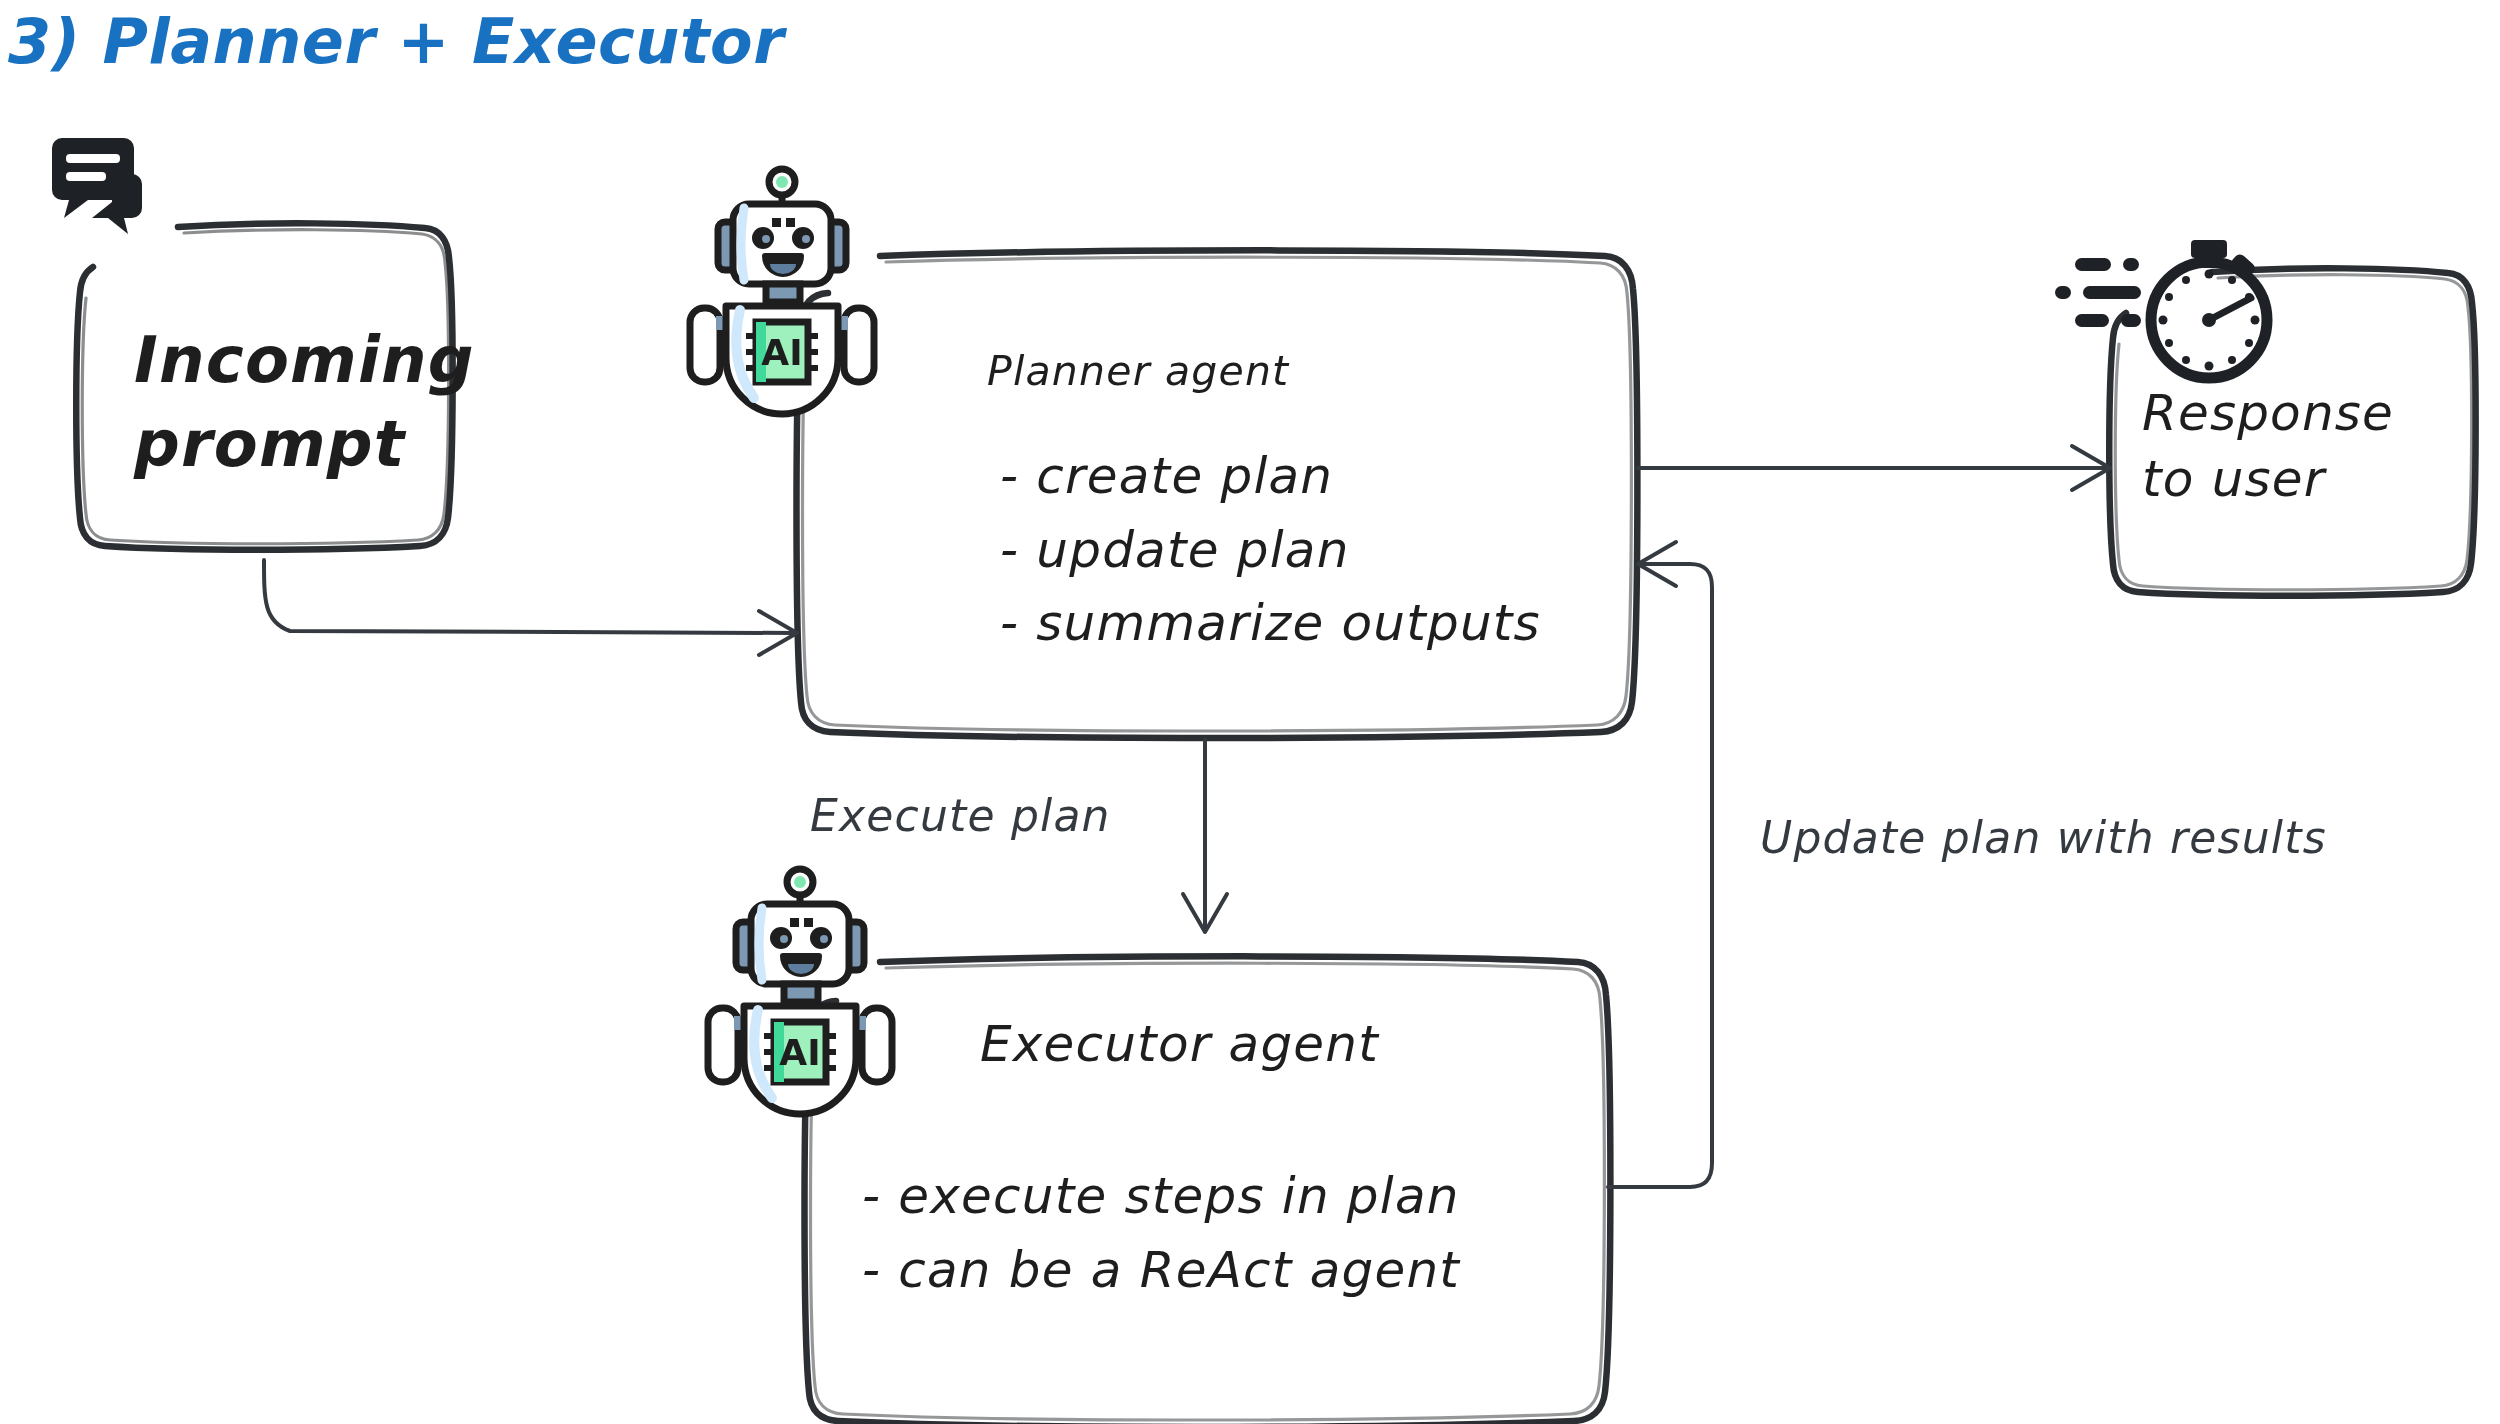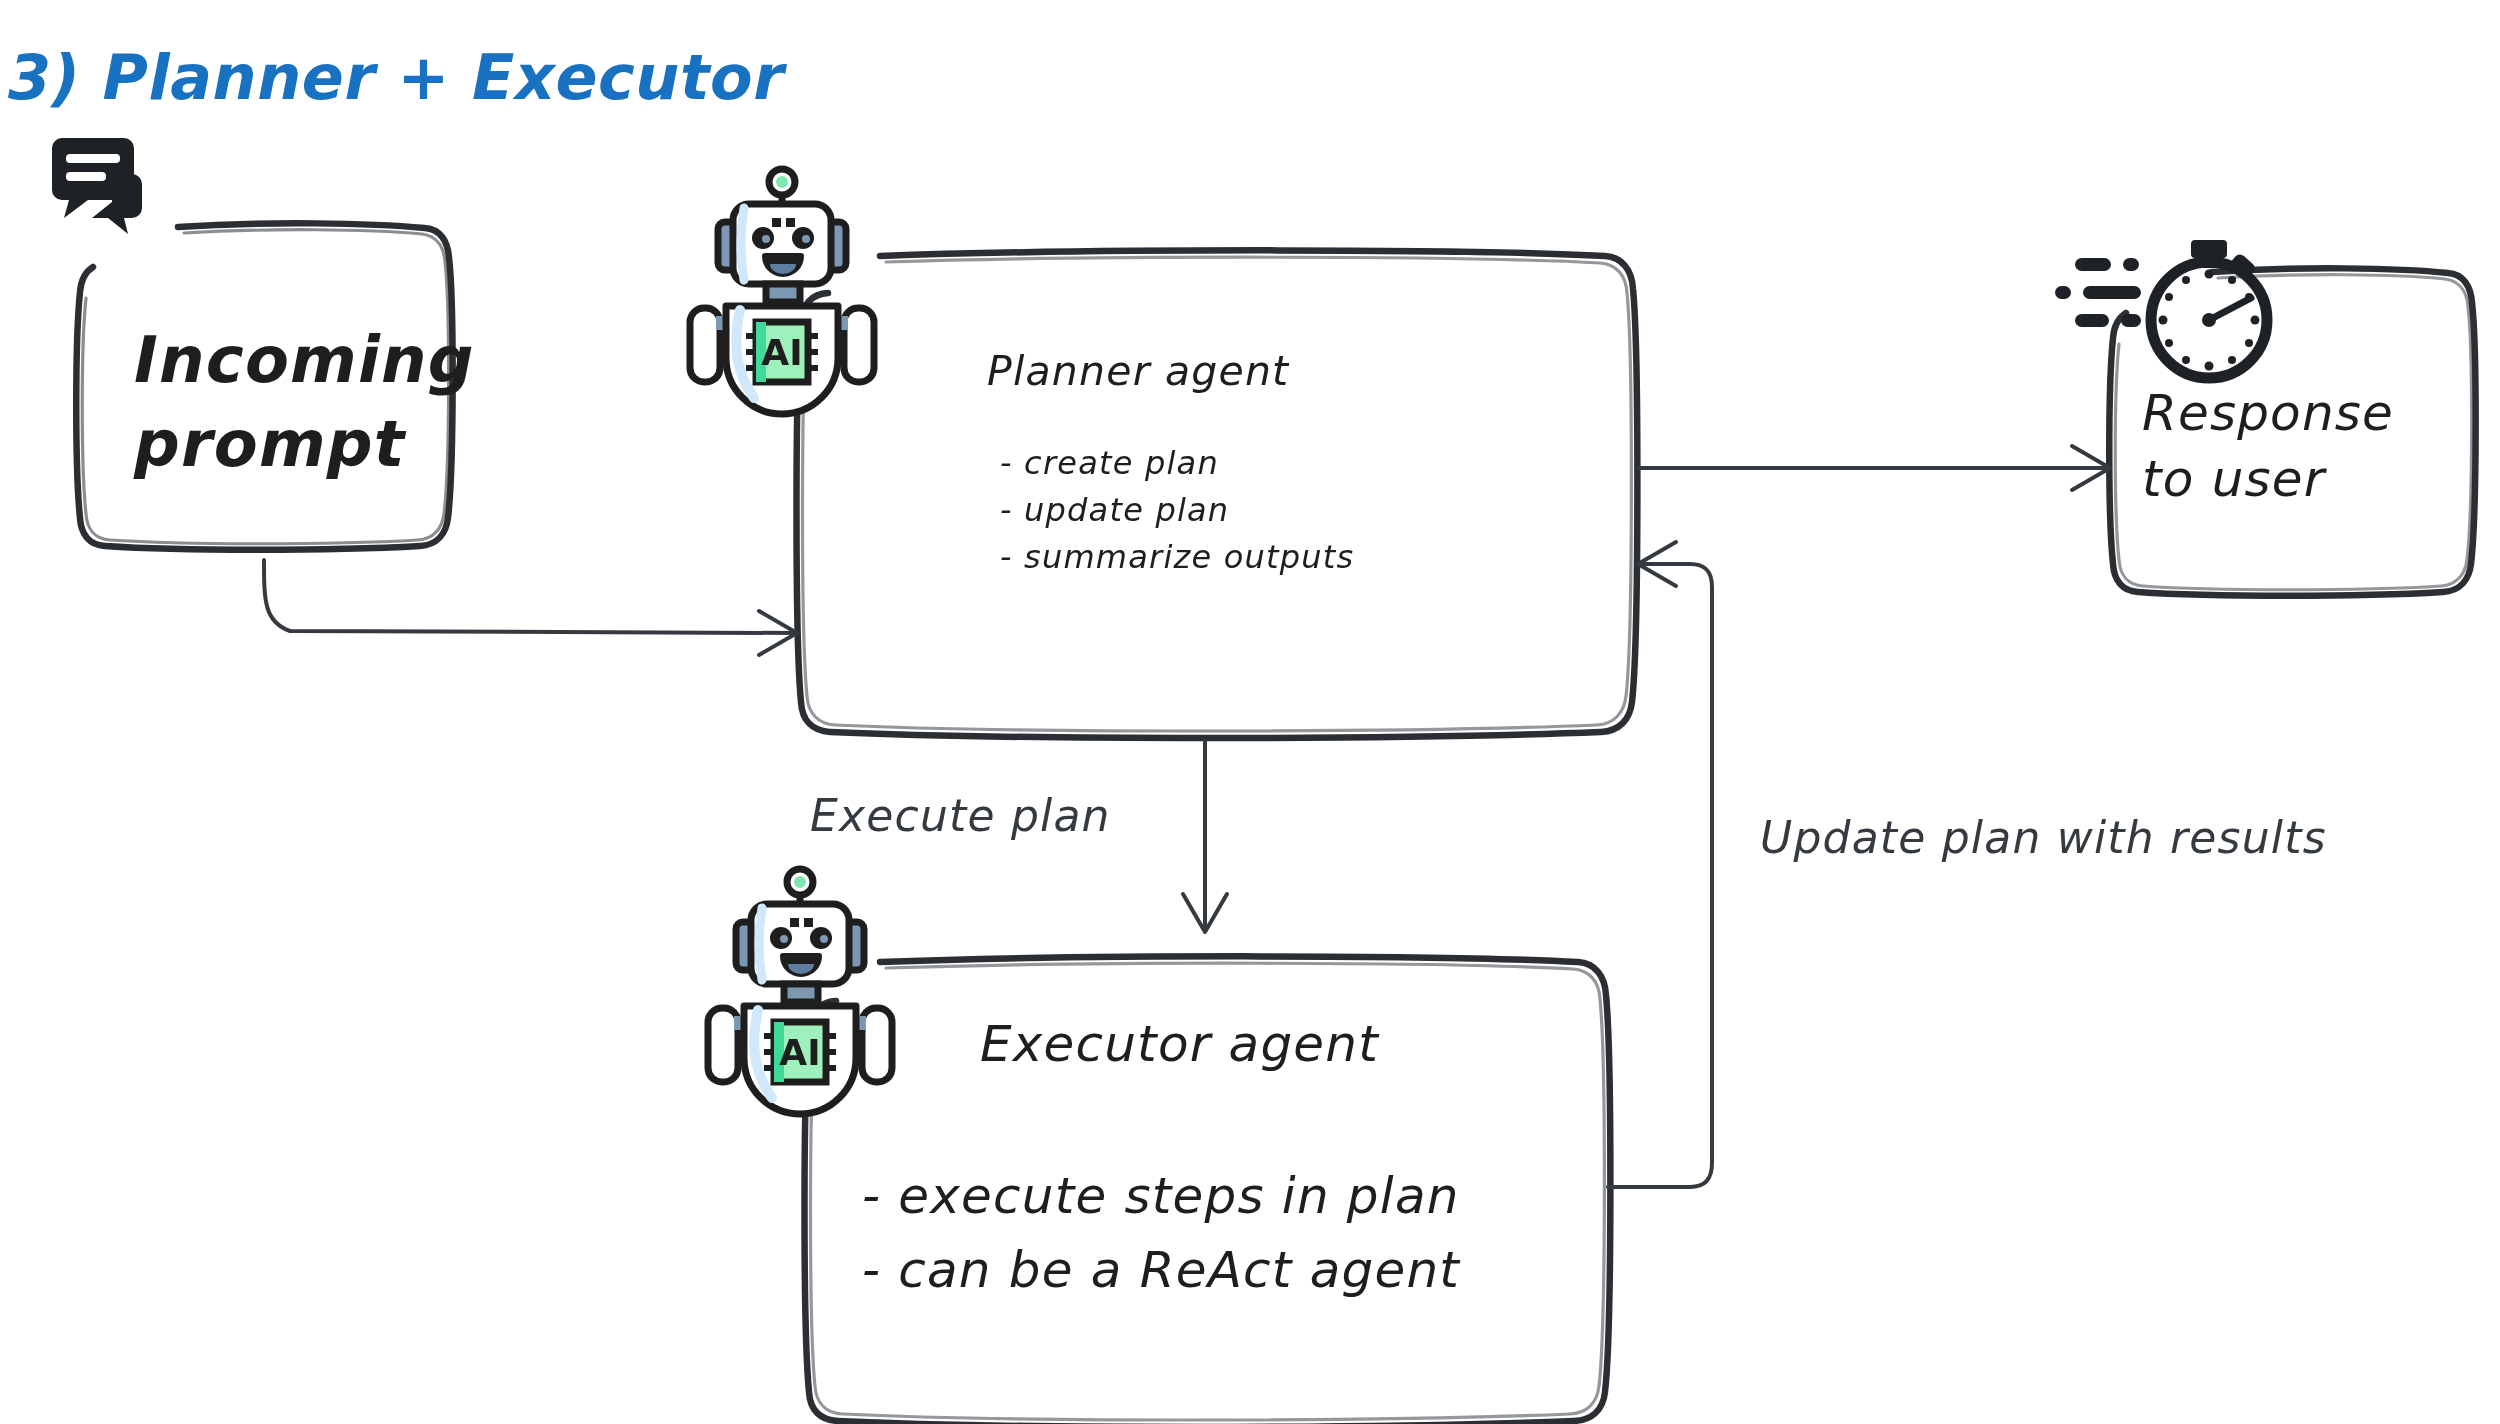--- a/index.html
+++ b/index.html
@@ -30,21 +30,20 @@
     position: absolute;
     left: 8px;
     top: 8px;
     font-size: 62px;
     font-weight: 700;
     font-style: italic;
     letter-spacing: 0.5px;
     color: #1971c2;
     white-space: nowrap;
     line-height: 1.1;
-    margin-top: 36px;
   }
   
   .node-text {
     position: absolute;
     color: #1e1e1e;
     font-style: italic;
     letter-spacing: 1.2px;
     line-height: 1.30;
     white-space: pre;
   }
@@ -62,21 +61,21 @@
     line-height: 1.32;
   }
   #planner-title {
     left: 987px;
     top: 345px;
     font-size: 41px;
   }
   #planner-bullets {
     left: 1000px;
     top: 440px;
-    font-size: 32px;
+    font-size: 50px;
     line-height: 1.47;
   }
   #executor-title {
     left: 980px;
     top: 1012px;
     font-size: 50px;
   }
   #executor-bullets {
     left: 862px;
     top: 1160px;

